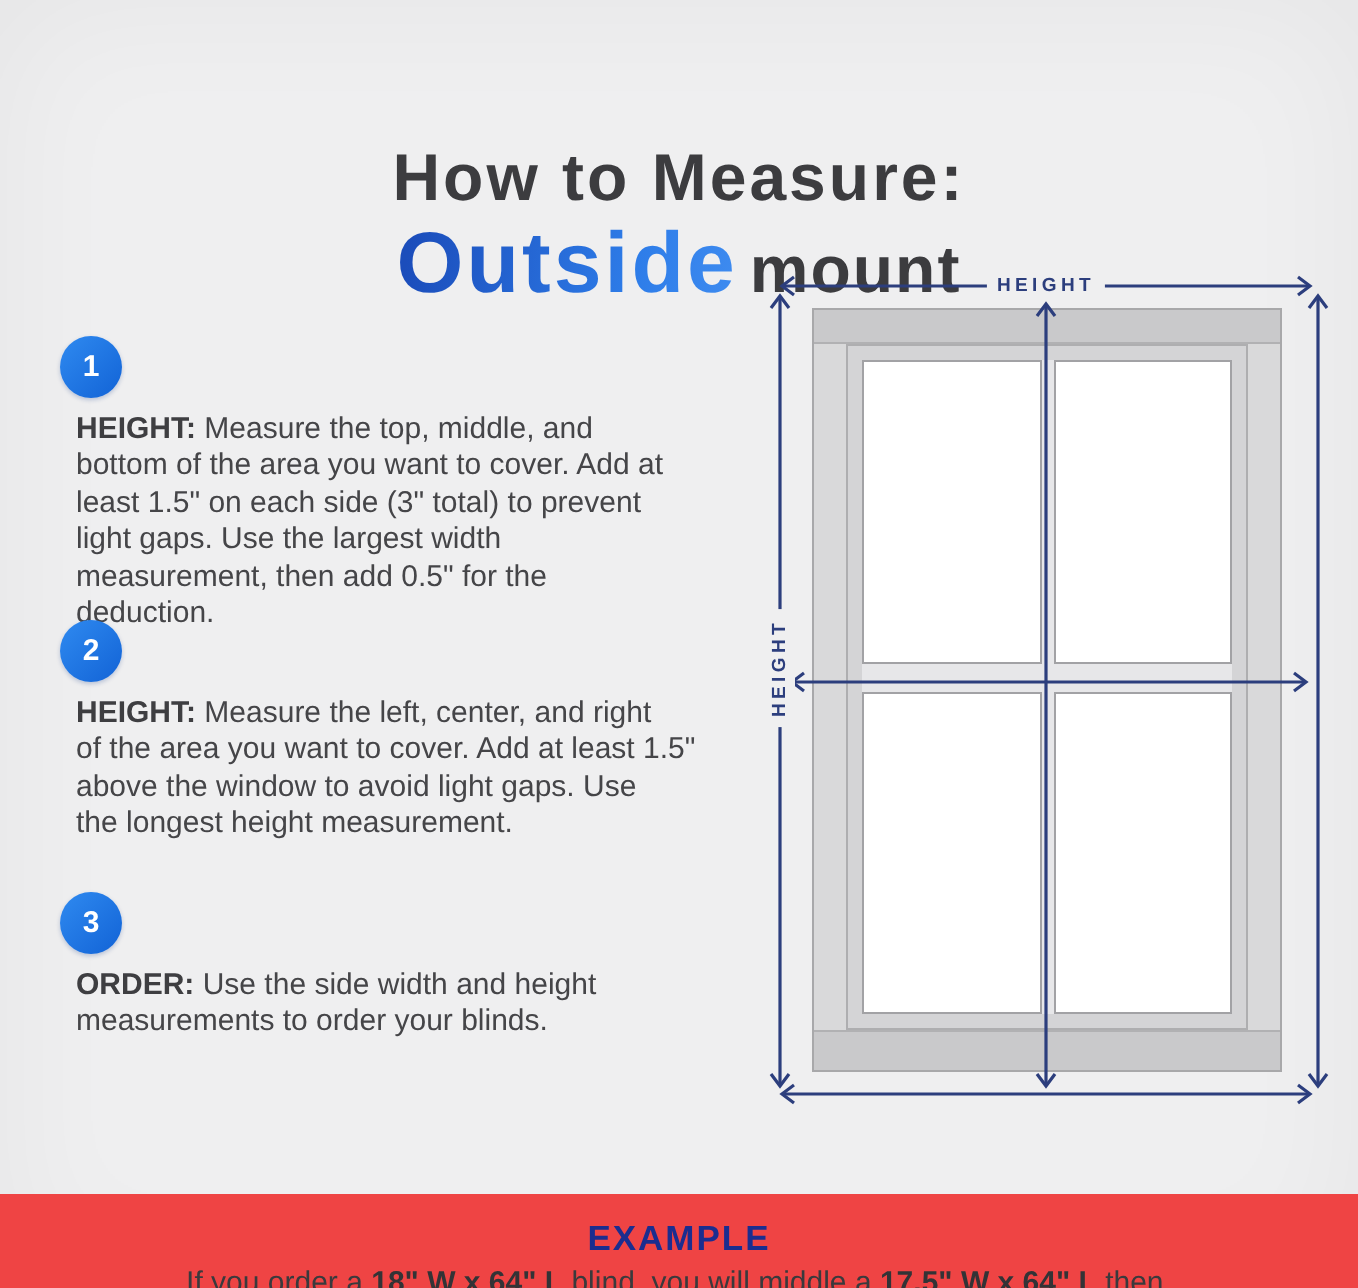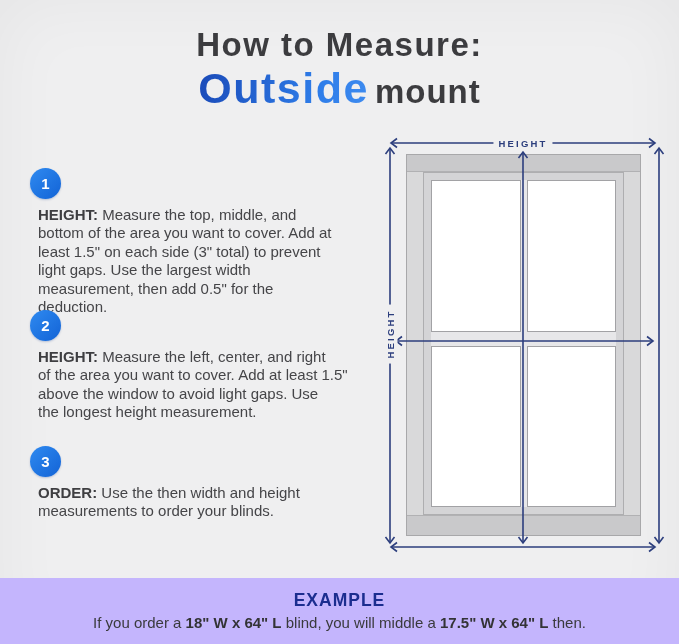--- a/index.html
+++ b/index.html
@@ -19,20 +19,21 @@
     overflow:hidden;
     font-family:"Liberation Sans","DejaVu Sans",sans-serif;
     box-shadow:inset 0 0 70px rgba(0,0,0,0.045);
   }
 
   
   .title{position:absolute;top:28px;left:0;right:0;text-align:center;line-height:1;}
   .title .line1{
     font-size:33px;font-weight:700;letter-spacing:1.5px;
     color:var(--heading-dark,#3c3c3f);
+    margin-top:44px;
   }
   .title .line2{margin-top:6px;}
   .title .hl{
     font-size:43px;font-weight:700;letter-spacing:1.5px;
     background:linear-gradient(100deg,#1b4dbb 5%,#2e7de9 70%,#3f8cf0 100%);
     -webkit-background-clip:text;background-clip:text;
     color:transparent;-webkit-text-fill-color:transparent;
   }
   .title .suffix{
     font-size:33px;font-weight:700;letter-spacing:1px;
@@ -88,22 +89,22 @@
     font-size:9.5px;font-weight:700;letter-spacing:2.2px;
     color:var(--navy,#2c3e7d);
     background:var(--page-bg,#efeff0);
     padding:2px 5px;white-space:nowrap;
   }
   .dim-label.width{left:147px;top:17px;transform:translate(-50%,-50%);}
   .dim-label.height{left:14px;top:208px;transform:translate(-50%,-50%) rotate(-90deg);}
 
   
   .footer{
-    position:absolute;left:0;right:0;bottom:0;height:66px;
-    background:#c4b5fd;text-align:center;
+    position:absolute;left:0;right:0;bottom:0;height:47px;
+    background:#ef4444;text-align:center;
   }
   .ex-heading{
     margin-top:12px;
     font-size:17.5px;font-weight:700;letter-spacing:1px;
     color:var(--example-blue,#1b2d8f);
   }
   .ex-text{
     margin-top:3px;
     font-size:15px;color:#3a3a3d;
   }
@@ -133,21 +134,21 @@
     </div>
     <div class="step s2">
       <div class="badge">2</div>
       <p><strong>HEIGHT:</strong><span> Measure the left, center, and right
 of the area you want to cover. Add at least 1.5"
 above the window to avoid light gaps. Use
 the longest height measurement.</span></p>
     </div>
     <div class="step s3">
       <div class="badge">3</div>
-      <p><strong>ORDER:</strong><span> Use the then width and height
+      <p><strong>ORDER:</strong><span> Use the side width and height
 measurements to order your blinds.</span></p>
     </div>
   </section>
 
   <figure class="diagram">
 
     <div class="win">
       <div class="band-top"></div>
       <div class="band-bottom"></div>
       <div class="casing">

